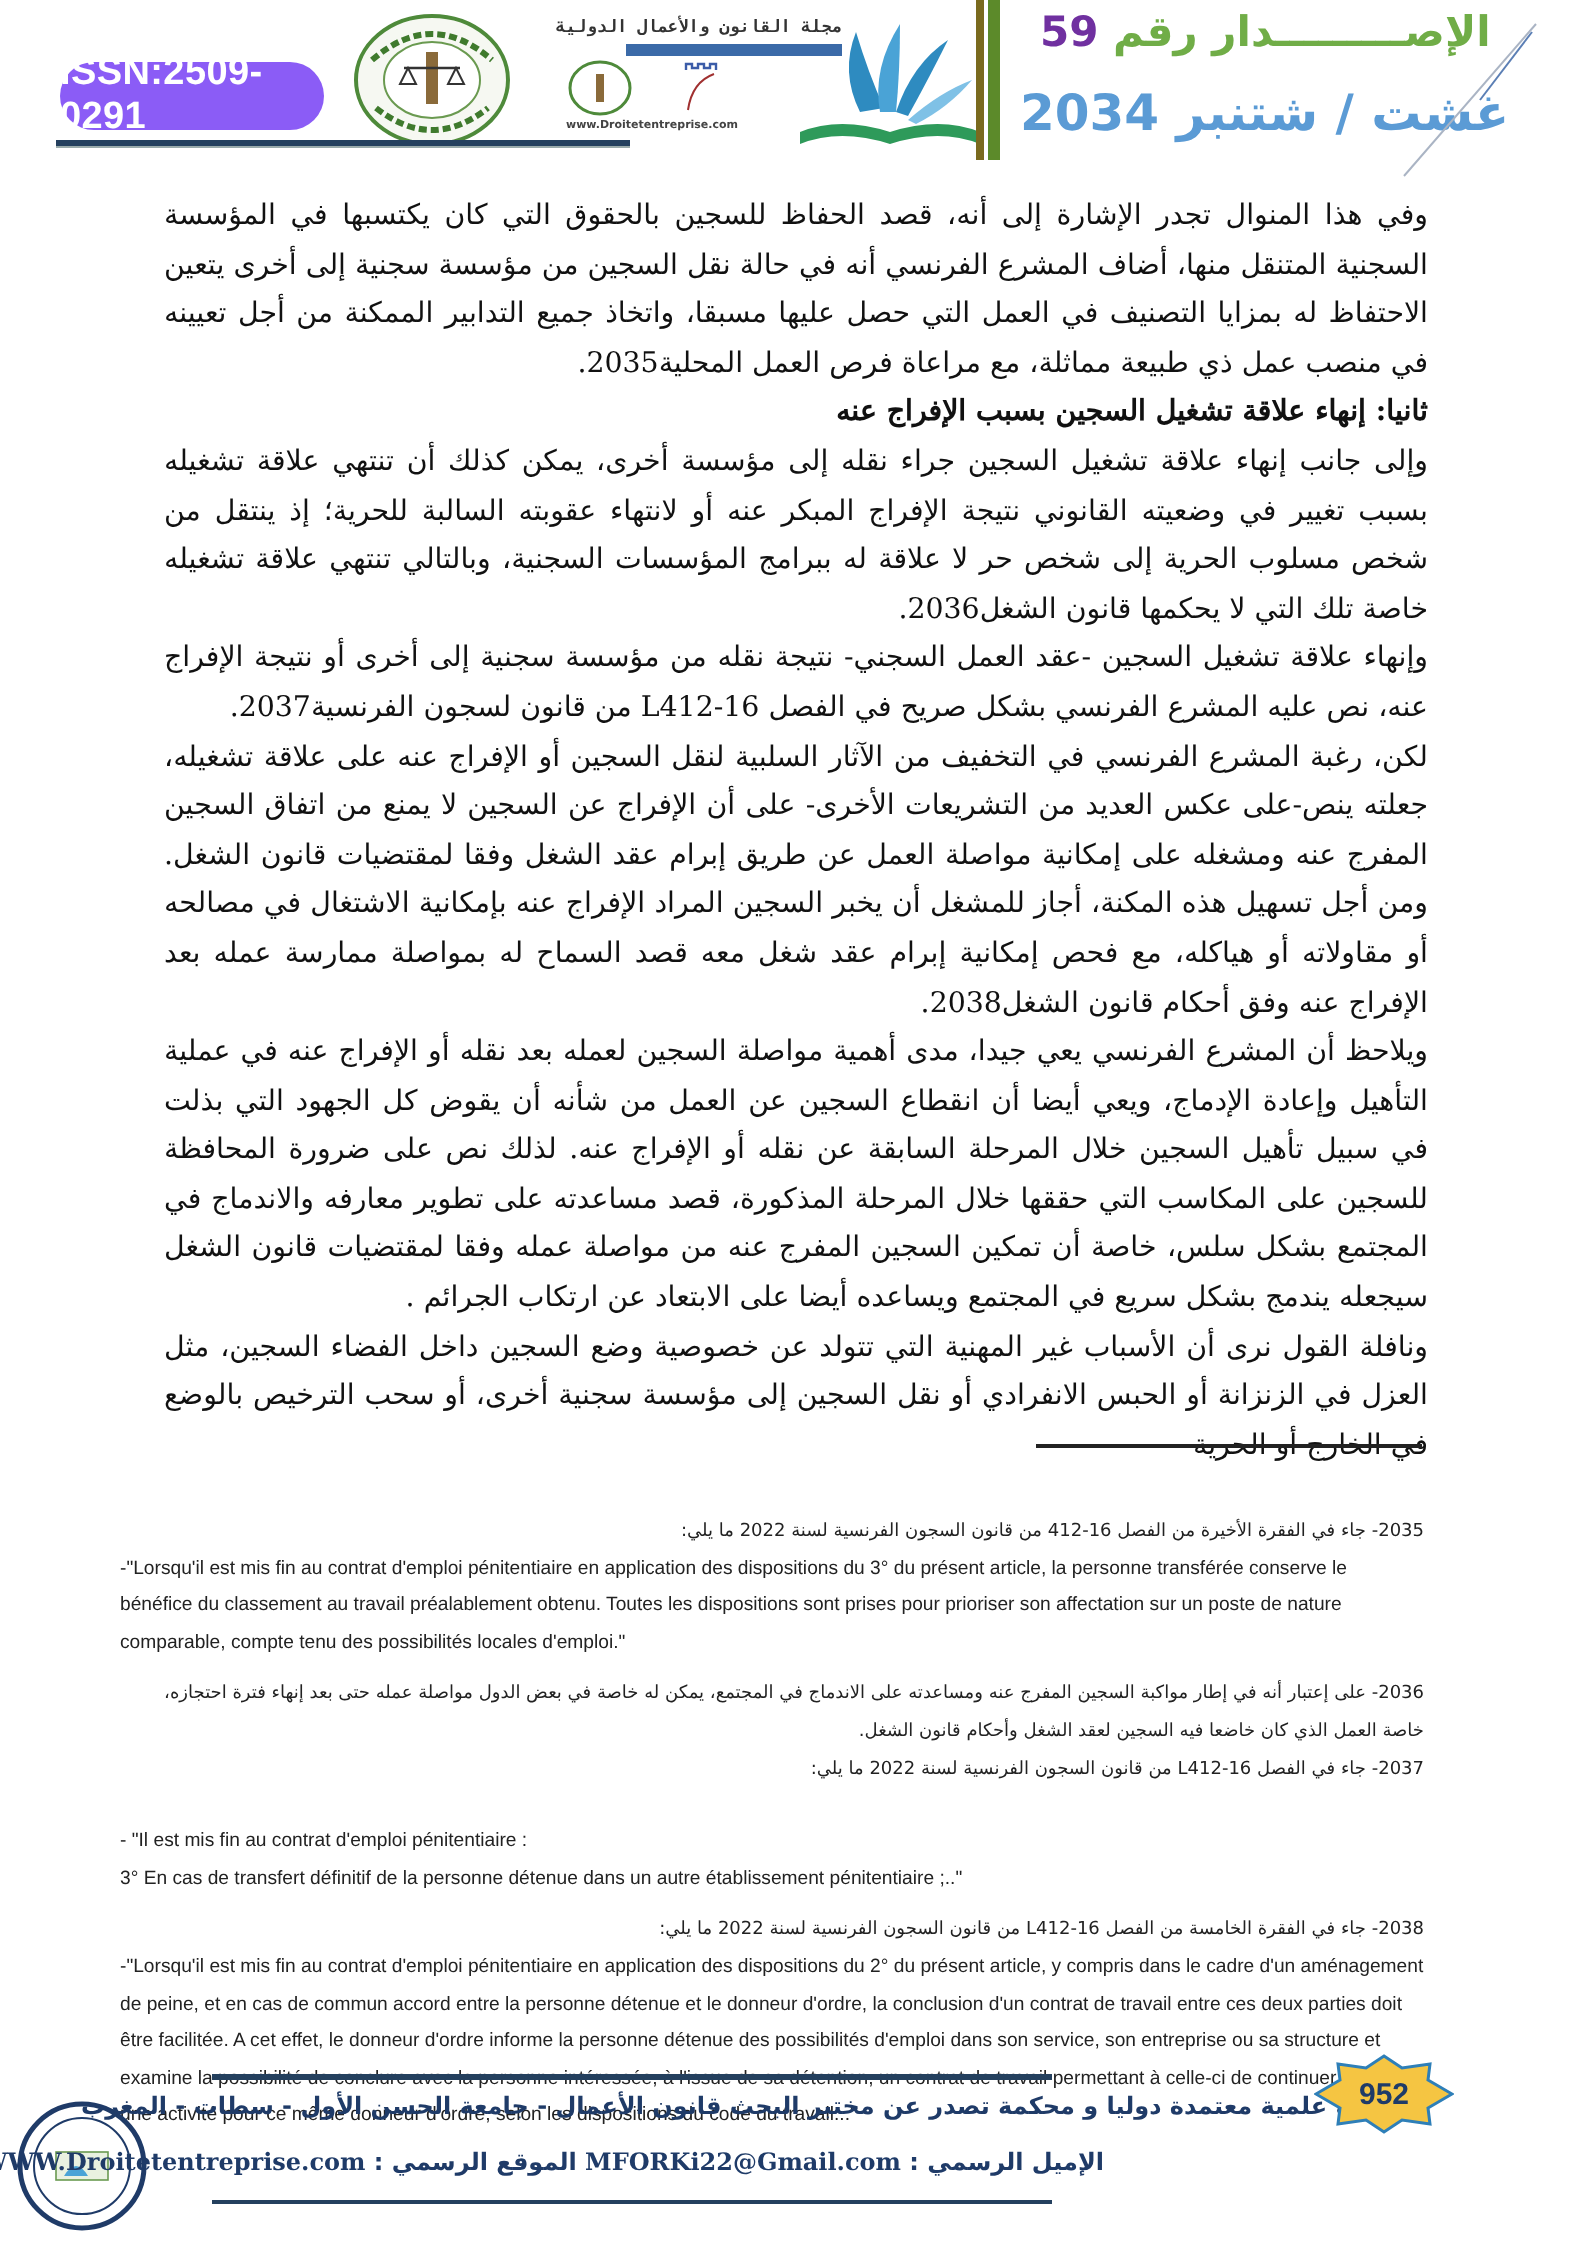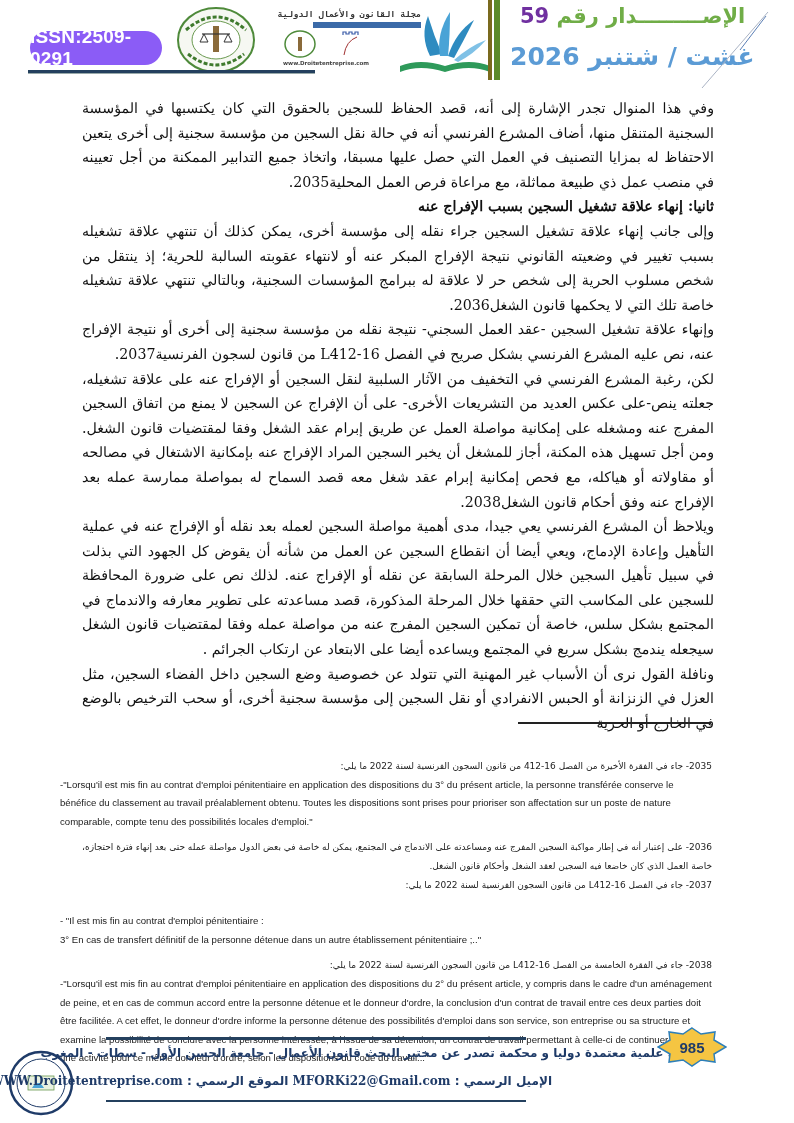--- a/index.html
+++ b/index.html
@@ -105,21 +105,21 @@
 
   <div class="vbars">
     <div class="vbar1"></div>
     <div class="vbar2"></div>
   </div>
 
   <div class="issue-line">
     <span class="issue-label">الإصـــــــــدار رقم</span>
     <span class="issue-num">59</span>
   </div>
-  <div class="date-line">غشت / شتنبر 2026</div>
+  <div class="date-line">غشت / شتنبر 2034</div>
 
   <svg class="diag" viewBox="0 0 70 80">
     <line x1="68" y1="2" x2="2" y2="78" stroke="#aab4c4" stroke-width="1"></line>
     <line x1="66" y1="6" x2="40" y2="40" stroke="#5b7fb5" stroke-width="1"></line>
   </svg>
 </div>
 
 <div class="content">
   <p>وفي هذا المنوال تجدر الإشارة إلى أنه، قصد الحفاظ للسجين بالحقوق التي كان يكتسبها في المؤسسة السجنية المتنقل منها، أضاف المشرع الفرنسي أنه في حالة نقل السجين من مؤسسة سجنية إلى أخرى يتعين الاحتفاظ له بمزايا التصنيف في العمل التي حصل عليها مسبقا، واتخاذ جميع التدابير الممكنة من أجل تعيينه في منصب عمل ذي طبيعة مماثلة، مع مراعاة فرص العمل المحلية2035.</p>
   <p class="sub">ثانيا: إنهاء علاقة تشغيل السجين بسبب الإفراج عنه</p>
@@ -155,13 +155,13 @@
 <div class="footer-rule-top"></div>
 <div class="footer-line1">مجلة علمية معتمدة  دوليا و محكمة تصدر عن مختبر البحث قانون الأعمال - جامعة الحسن الأول - سطات - المغرب</div>
 <div class="footer-line2">
   <span>الإميل الرسمي : </span><span class="mail">MFORKi22@Gmail.com</span><span> الموقع الرسمي : </span><span class="url">WWW.Droitetentreprise.com</span>
 </div>
 <div class="footer-rule-bot"></div>
 
 <svg class="page-star" viewBox="0 0 70 40">
   <polygon points="35,1 44,7 58,5 57,13 69,20 57,27 58,35 44,33 35,39 26,33 12,35 13,27 1,20 13,13 12,5 26,7" fill="#f5c542" stroke="#2e7fb8" stroke-width="1.5"></polygon>
 </svg>
-<div class="page-num">985</div>
+<div class="page-num">952</div>
 
 </body></html>

